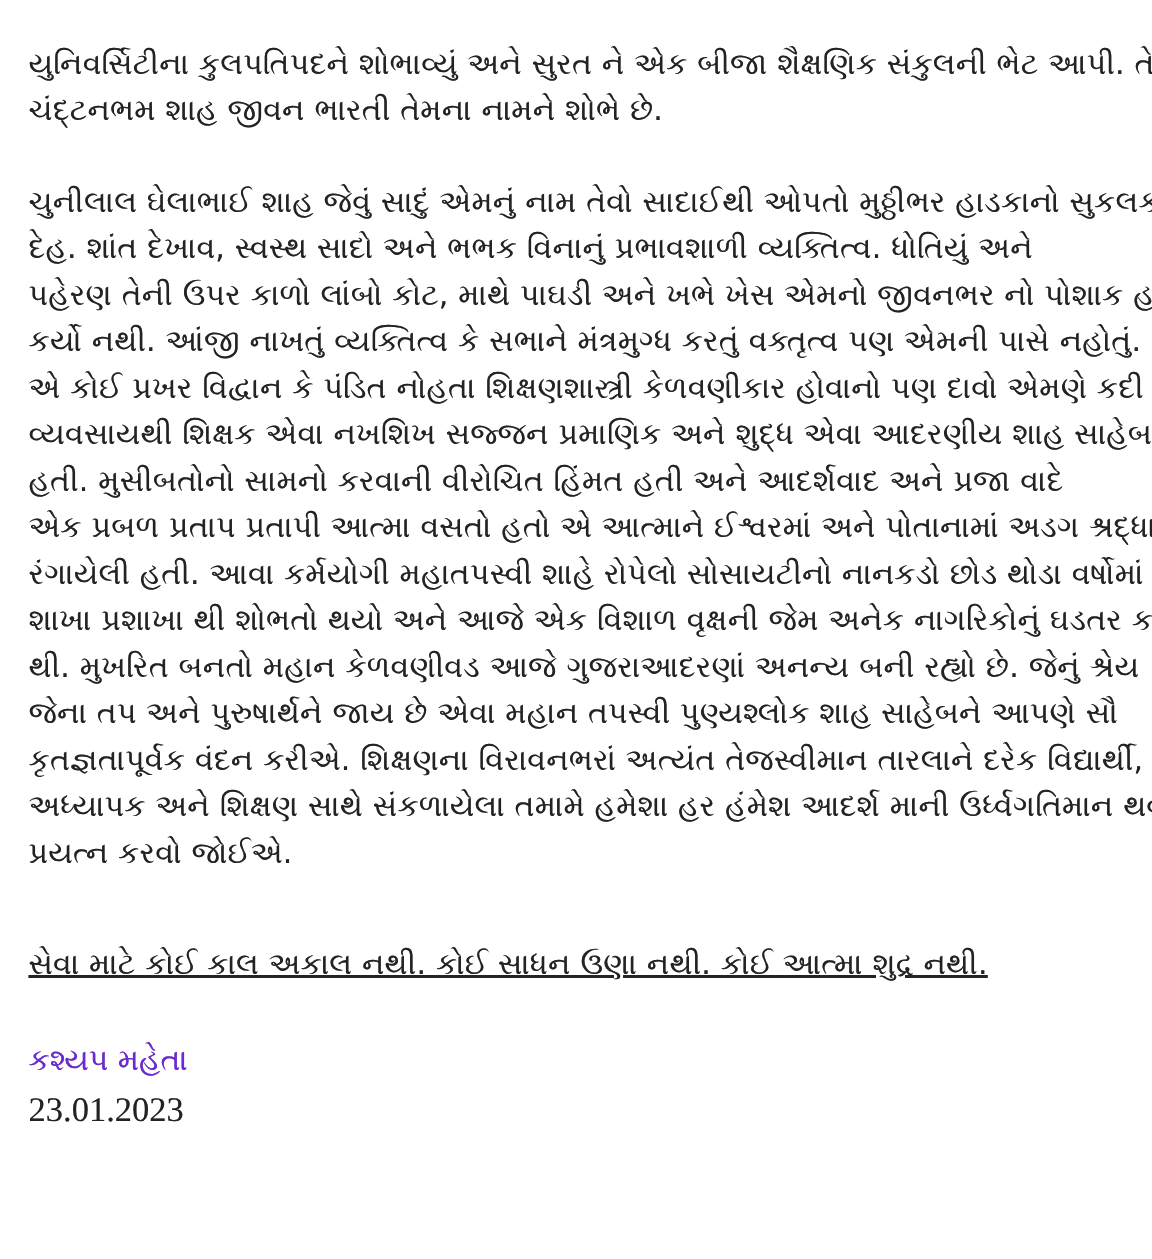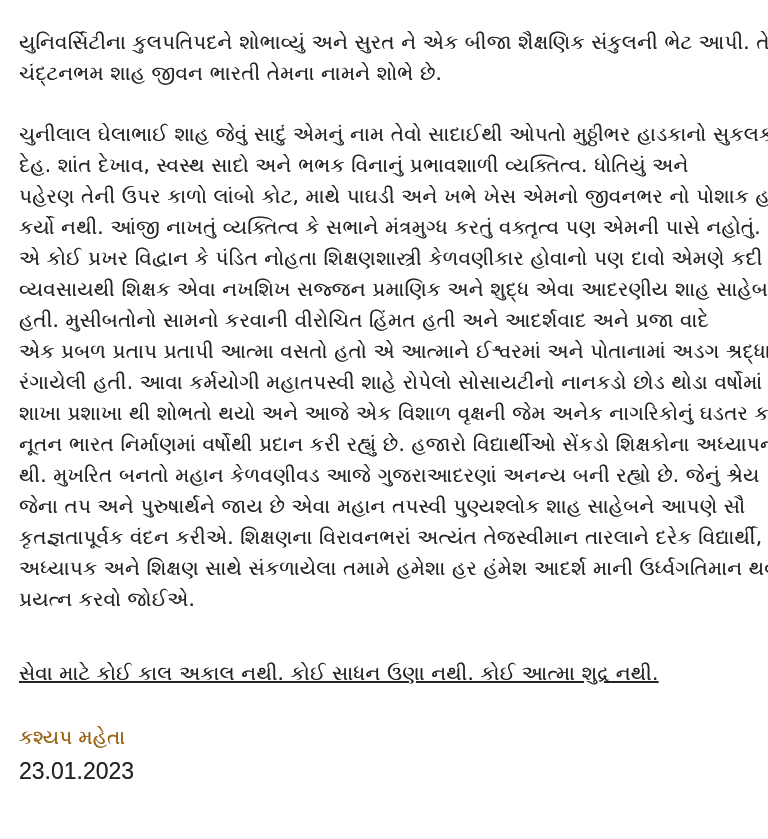--- a/index.html
+++ b/index.html
@@ -37,25 +37,25 @@
     color: #232323;
     
     text-shadow: 0 0 0.4px rgba(40,40,40,0.55);
   }
   .signature-block {
     margin-top: 0;
   }
   .signature-name {
     font-size: 20px;
     line-height: 33px;
-    color: #a16207;
+    color: #6d28d9;
     text-shadow: 0 0 0.4px rgba(40,40,40,0.55);
   }
   .signature-date {
-    font-family: Liberation Sans, sans-serif;
+    font-family: Liberation Serif, serif;
     font-size: 23px;
     line-height: 34px;
     color: #232323;
     text-shadow: 0 0 0.4px rgba(40,40,40,0.55);
   }
 </style>
 </head>
 <body>
 
 <div class="page">
@@ -69,21 +69,20 @@
     <span class="line">ચુનીલાલ ઘેલાભાઈ શાહ જેવું સાદું એમનું નામ તેવો સાદાઈથી ઓપતો મુઠ્ઠીભર હાડકાનો સુકલકડી</span>
     <span class="line">દેહ. શાંત દેખાવ, સ્વસ્થ સાદો અને ભભક વિનાનું પ્રભાવશાળી વ્યક્તિત્વ. ધોતિયું અને</span>
     <span class="line">પહેરણ તેની ઉપર કાળો લાંબો કોટ, માથે પાઘડી અને ખભે ખેસ એમનો જીવનભર નો પોશાક હતો.</span>
     <span class="line">કર્યો નથી. આંજી નાખતું વ્યક્તિત્વ કે સભાને મંત્રમુગ્ધ કરતું વક્તૃત્વ પણ એમની પાસે નહોતું.</span>
     <span class="line">એ કોઈ પ્રખર વિદ્વાન કે પંડિત નોહતા શિક્ષણશાસ્ત્રી કેળવણીકાર હોવાનો પણ દાવો એમણે કદી</span>
     <span class="line">વ્યવસાયથી શિક્ષક એવા નખશિખ સજ્જન પ્રમાણિક અને શુદ્ધ એવા આદરણીય શાહ સાહેબ માં</span>
     <span class="line">હતી. મુસીબતોનો સામનો કરવાની વીરોચિત હિંમત હતી અને આદર્શવાદ અને પ્રજા વાદે</span>
     <span class="line">એક પ્રબળ પ્રતાપ પ્રતાપી આત્મા વસતો હતો એ આત્માને ઈશ્વરમાં અને પોતાનામાં અડગ શ્રદ્ધા</span>
     <span class="line">રંગાયેલી હતી. આવા કર્મયોગી મહાતપસ્વી શાહે રોપેલો સોસાયટીનો નાનકડો છોડ થોડા વર્ષોમાં</span>
     <span class="line">શાખા પ્રશાખા થી શોભતો થયો અને આજે એક વિશાળ વૃક્ષની જેમ અનેક નાગરિકોનું ઘડતર કરી</span>
-    <span class="line">નૂતન ભારત નિર્માણમાં વર્ષોથી પ્રદાન કરી રહ્યું છે. હજારો વિદ્યાર્થીઓ સેંકડો શિક્ષકોના અધ્યાપન</span>
     <span class="line">થી. મુખરિત બનતો મહાન કેળવણીવડ આજે ગુજરાઆદરણાં અનન્ય બની રહ્યો છે. જેનું શ્રેય</span>
     <span class="line">જેના તપ અને પુરુષાર્થને જાય છે એવા મહાન તપસ્વી પુણ્યશ્લોક શાહ સાહેબને આપણે સૌ</span>
     <span class="line">કૃતજ્ઞતાપૂર્વક વંદન કરીએ. શિક્ષણના વિરાવનભરાં અત્યંત તેજસ્વીમાન તારલાને દરેક વિદ્યાર્થી,</span>
     <span class="line">અધ્યાપક અને શિક્ષણ સાથે સંકળાયેલા તમામે હમેશા હર હંમેશ આદર્શ માની ઉર્ધ્વગતિમાન થવા</span>
     <span class="line">પ્રયત્ન કરવો જોઈએ.</span>
   </p>
 
   <p class="para para-3">
     <span class="line">સેવા માટે કોઈ કાલ અકાલ નથી. કોઈ સાધન ઉણા નથી. કોઈ આત્મા શુદ્ર નથી.</span>
   </p>

